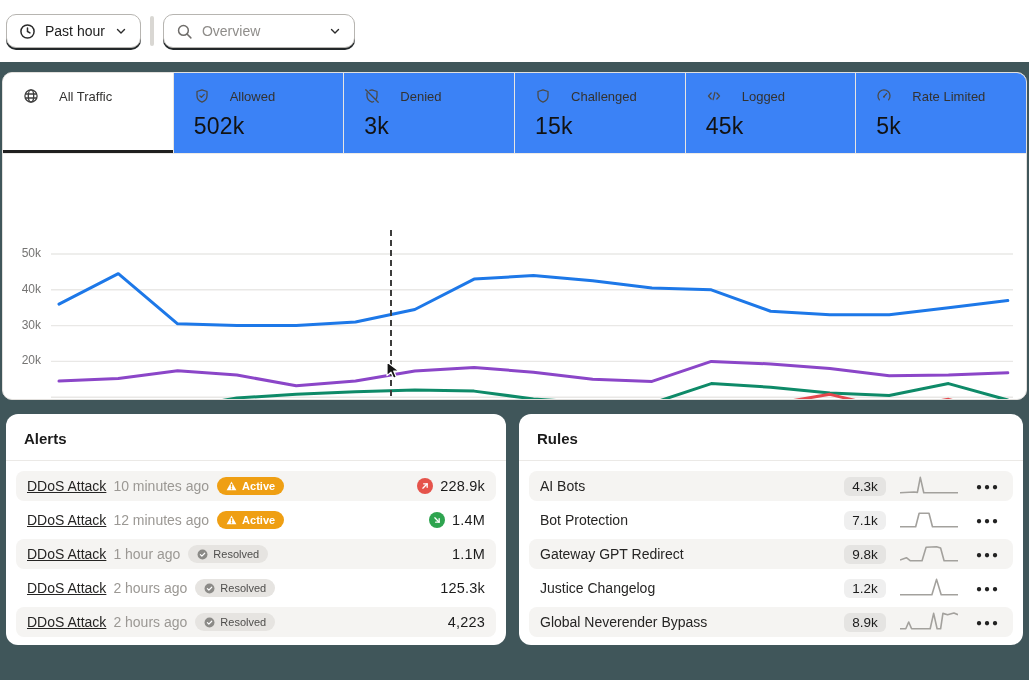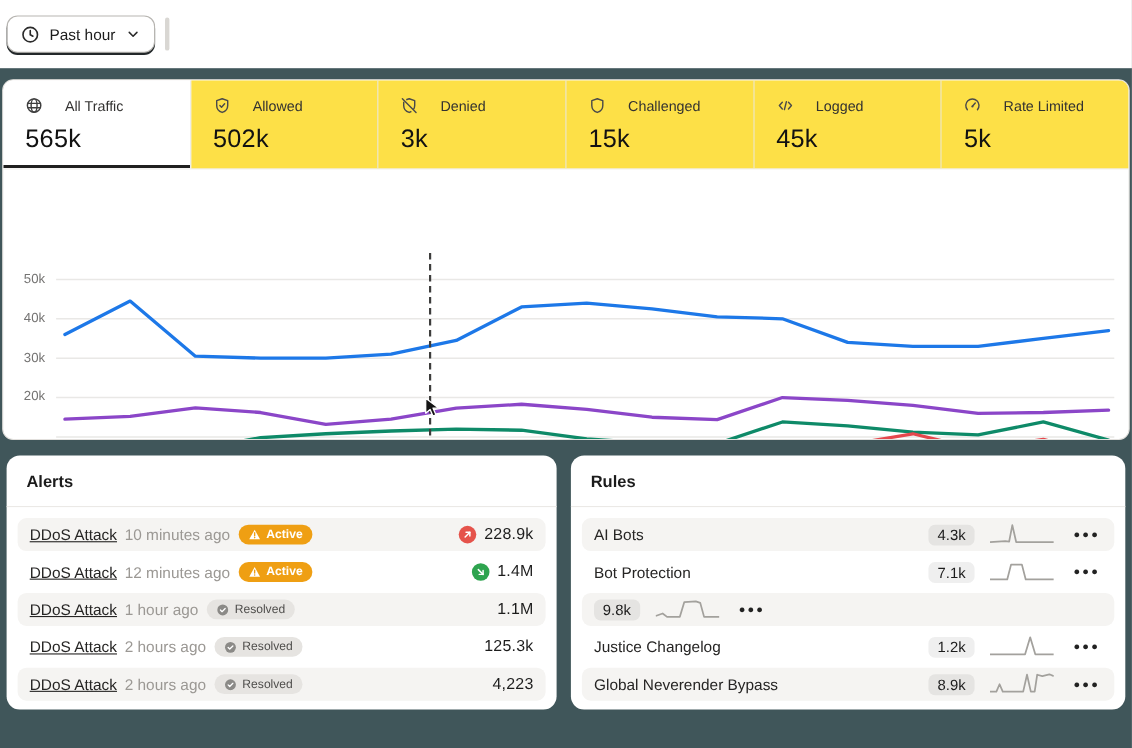--- a/index.html
+++ b/index.html
@@ -17,21 +17,21 @@
   .select .ph{font-size:14px;color:#8f8d8a;}
   .select.wide{width:192px;margin-left:9px;}
   .select.wide .ph{flex:1;text-align:left;}
   .tb-divider{width:4px;height:30px;border-radius:3px;background:#d9d7d3;margin-left:9px;}
   .icon{display:inline-flex;line-height:0;}
 
   
   .chart-card{position:absolute;left:2px;top:72px;width:1025px;height:328px;background:#fff;
               border:1px solid #e2e0dd;border-radius:10px;overflow:hidden;box-sizing:border-box;}
   .tabs{display:flex;height:80px;border-bottom:1px solid #eceae7;}
-  .tab{flex:1;background:#fde047;border-right:1px solid #e7e5e2;padding:15px 0 0 20px;
+  .tab{flex:1;background:#3b82f6;border-right:1px solid #e7e5e2;padding:15px 0 0 20px;
        box-sizing:border-box;cursor:pointer;}
   .tab:last-child{border-right:none;}
   .tab.active{background:#ffffff;box-shadow:inset 0 -3px 0 0 #1f1f1f;}
   .tab-top{display:flex;align-items:center;gap:20px;}
   .tab-label{font-size:13px;color:#333231;}
   .tab-value{font-size:23px;color:#121212;margin-top:9px;letter-spacing:.2px;}
 
   .chart{position:absolute;left:0;top:152px;width:1025px;height:176px;}
   #chart-svg{position:absolute;left:-2px;top:0;width:1029px;height:248px;overflow:visible;}
   .ylab{position:absolute;width:34px;text-align:right;font-size:12px;color:#757473;}
@@ -85,37 +85,50 @@
       <span class="lbl">Past hour</span>
       <span class="icon">
         <svg width="14" height="14" viewBox="0 0 16 16" fill="none" stroke="#2b2b2b" stroke-width="1.6" stroke-linecap="round" stroke-linejoin="round">
             <path d="M4 6.2 L8 10.2 L12 6.2"></path>
           </svg>
       </span>
     </button>
 
     <div class="tb-divider"></div>
 
+    <button class="select wide">
+      <span class="icon">
+        <svg width="17" height="17" viewBox="0 0 16 16" fill="none" stroke="#6f6d6a" stroke-width="1.4" stroke-linecap="round">
+            <circle cx="7" cy="7" r="4.6"></circle>
+            <path d="M10.6 10.6 L14 14"></path>
+          </svg>
+      </span>
+      <span class="ph">Overview</span>
+      <span class="icon">
+        <svg width="14" height="14" viewBox="0 0 16 16" fill="none" stroke="#2b2b2b" stroke-width="1.6" stroke-linecap="round" stroke-linejoin="round">
+            <path d="M4 6.2 L8 10.2 L12 6.2"></path>
+          </svg>
+      </span>
+    </button>
   </div>
 
   <div class="chart-card">
     <div class="tabs">
 
       <div class="tab active">
         <div class="tab-top">
           <span class="icon">
             <svg width="16" height="16" viewBox="0 0 16 16" fill="none" stroke="#3f3f3f" stroke-width="1.3">
                 <circle cx="8" cy="8" r="6.1"></circle>
                 <ellipse cx="8" cy="8" rx="2.7" ry="6.1"></ellipse>
                 <path d="M2.2 6 H13.8 M2.2 10 H13.8"></path>
               </svg>
           </span>
           <span class="tab-label">All Traffic</span>
         </div>
-        <div class="tab-value">565k</div>
       </div>
 
       <div class="tab">
         <div class="tab-top">
           <span class="icon">
             <svg width="16" height="16" viewBox="0 0 16 16" fill="none" stroke="#4a4a4a" stroke-width="1.3" stroke-linejoin="round">
                 <path d="M8 1.8 L13 3.5 V7.8 C13 11 10.8 13.2 8 14.2 C5.2 13.2 3 11 3 7.8 V3.5 Z"></path>
                 <path d="M5.9 7.9 L7.4 9.4 L10.2 6.4" stroke-linecap="round"></path>
               </svg>
           </span>
@@ -332,20 +345,21 @@
       <div class="row">
         <span class="r-name">Bot Protection</span>
         <span class="r-value">7.1k</span>
         <svg class="spark" viewBox="0 0 100 24" preserveAspectRatio="none">
             <polyline points="0,19.4 27,19.4 33,4.699999999999999 50,4.699999999999999 56,19.4 100,19.4" fill="none" stroke="#a3a19d" stroke-width="1.6" vector-effect="non-scaling-stroke" stroke-linejoin="round"></polyline>
           </svg>
         <button class="dots">●●●</button>
       </div>
 
       <div class="row alt">
+        <span class="r-name">Gateway GPT Redirect</span>
         <span class="r-value">9.8k</span>
         <svg class="spark" viewBox="0 0 100 24" preserveAspectRatio="none">
             <polyline points="0,18.56 11,16.04 18,19.4 38,19.4 45,4.699999999999999 63,4.069999999999997 70,5.540000000000001 76,19.4 100,19.4" fill="none" stroke="#a3a19d" stroke-width="1.6" vector-effect="non-scaling-stroke" stroke-linejoin="round"></polyline>
           </svg>
         <button class="dots">●●●</button>
       </div>
 
       <div class="row">
         <span class="r-name">Justice Changelog</span>
         <span class="r-value">1.2k</span>

